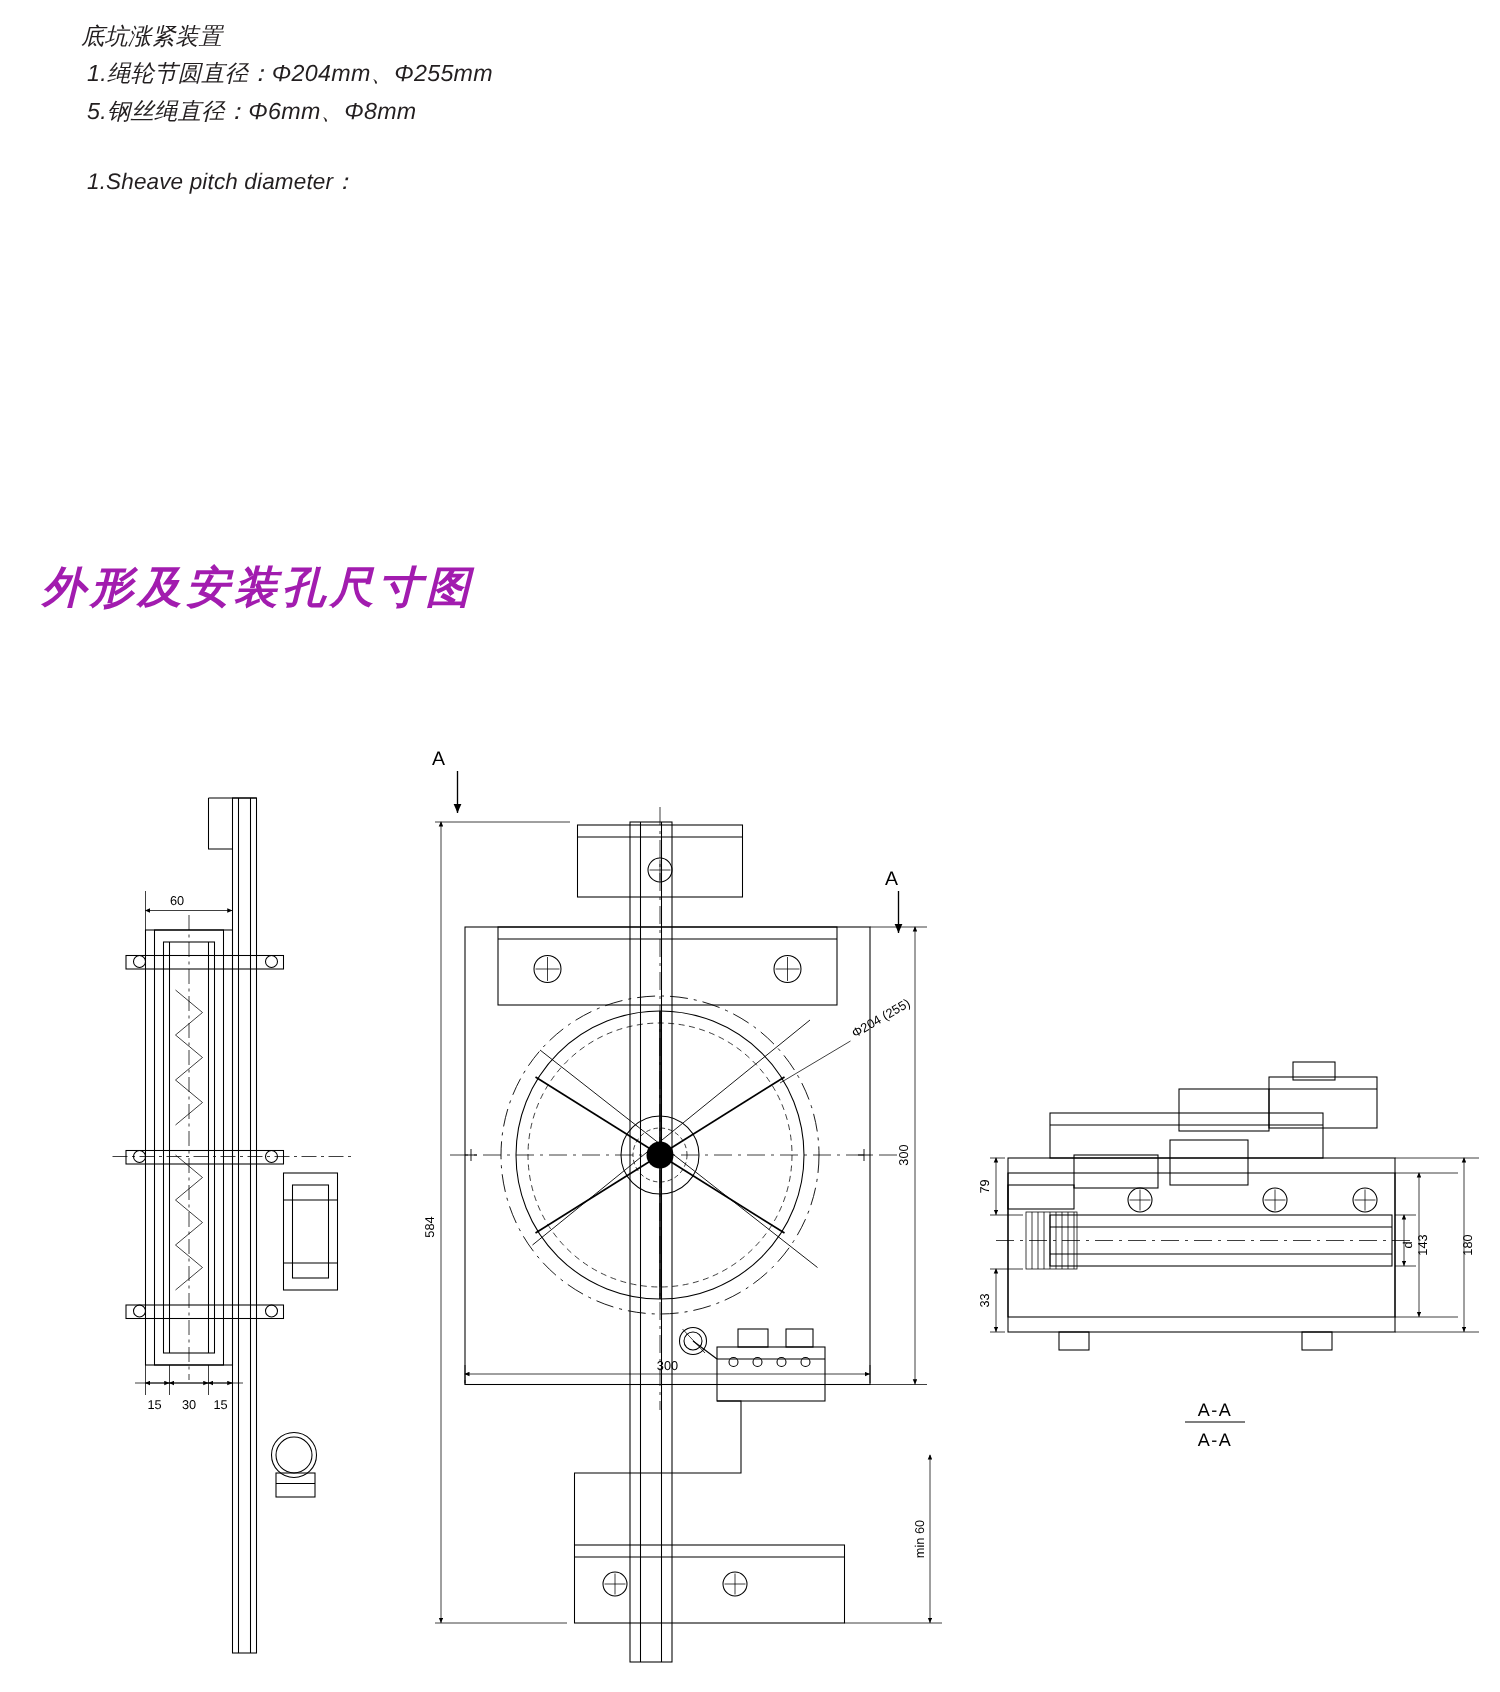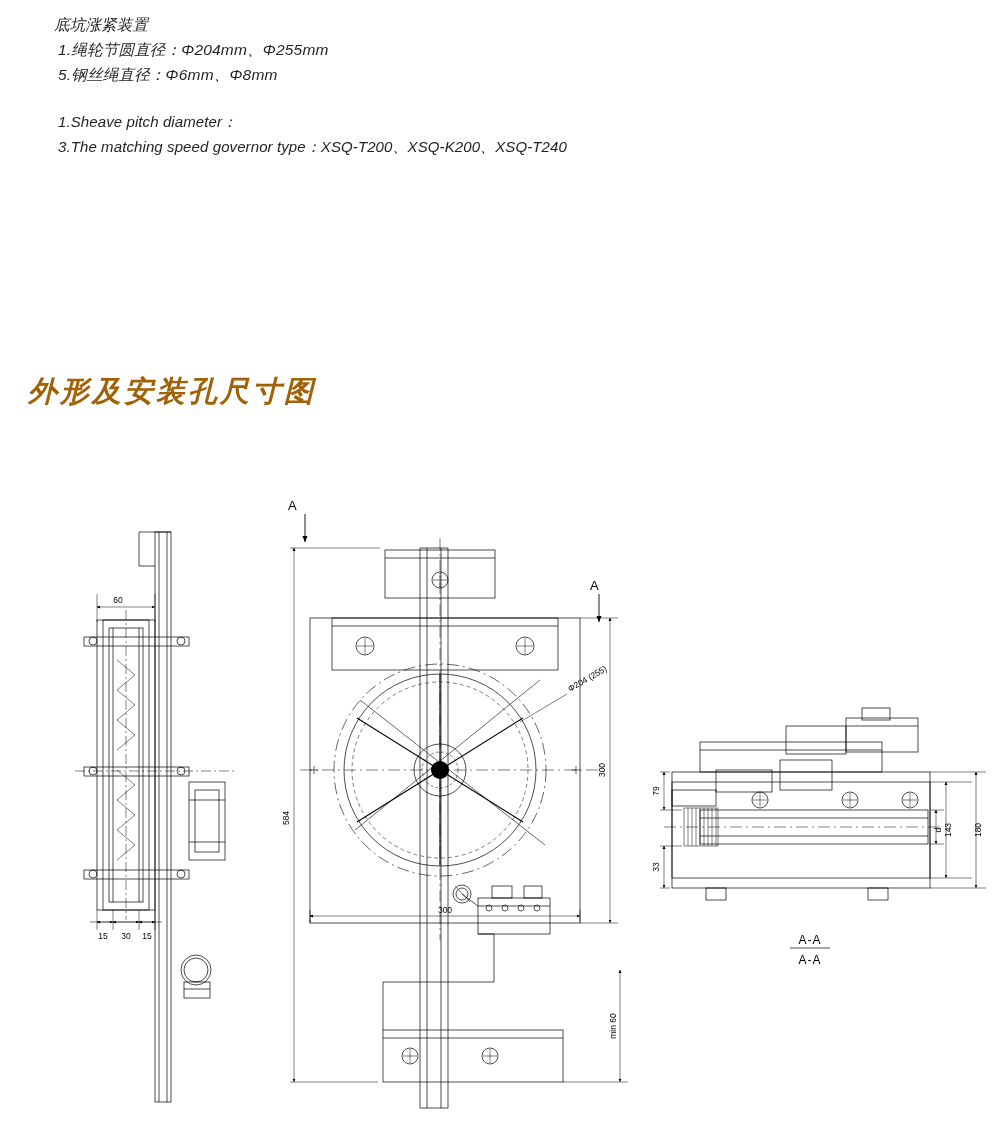--- a/index.html
+++ b/index.html
@@ -42,21 +42,21 @@
   }
 
   .section-title {
     position: absolute;
     left: 28px;
     top: 372px;
     font-family: "DejaVu Serif", serif;
     font-weight: bold;
     font-size: 29px;
     letter-spacing: 3px;
-    color: #a16207;
+    color: #a21caf;
     font-style: italic;
   }
 
   .drawing {
     position: absolute;
     left: 0;
     top: 470px;
     width: 1000px;
     height: 640px;
   }
@@ -88,21 +88,20 @@
 </style>
 </head>
 <body>
 
 <div class="spec-block">
   <div class="spec-line">底坑涨紧装置</div>
   <div class="spec-line indent">1.绳轮节圆直径：Φ204mm、Φ255mm</div>
   <div class="spec-line indent">5.钢丝绳直径：Φ6mm、Φ8mm</div>
   <div class="spec-gap"></div>
   <div class="spec-line en indent">1.Sheave pitch diameter：</div>
-  <div class="spec-line en indent">3.The matching speed governor type：XSQ-T200、XSQ-K200、XSQ-T240</div>
 </div>
 
 <div class="section-title">外形及安装孔尺寸图</div>
 
 <div class="drawing">
 <svg width="1000" height="640" viewBox="0 0 1000 640" xmlns="http://www.w3.org/2000/svg">
   <defs>
     <marker id="arrowS" markerWidth="8" markerHeight="8" refX="7" refY="3" orient="auto">
       <path d="M0,0 L7,3 L0,6 z" fill="#000"></path>
     </marker>

